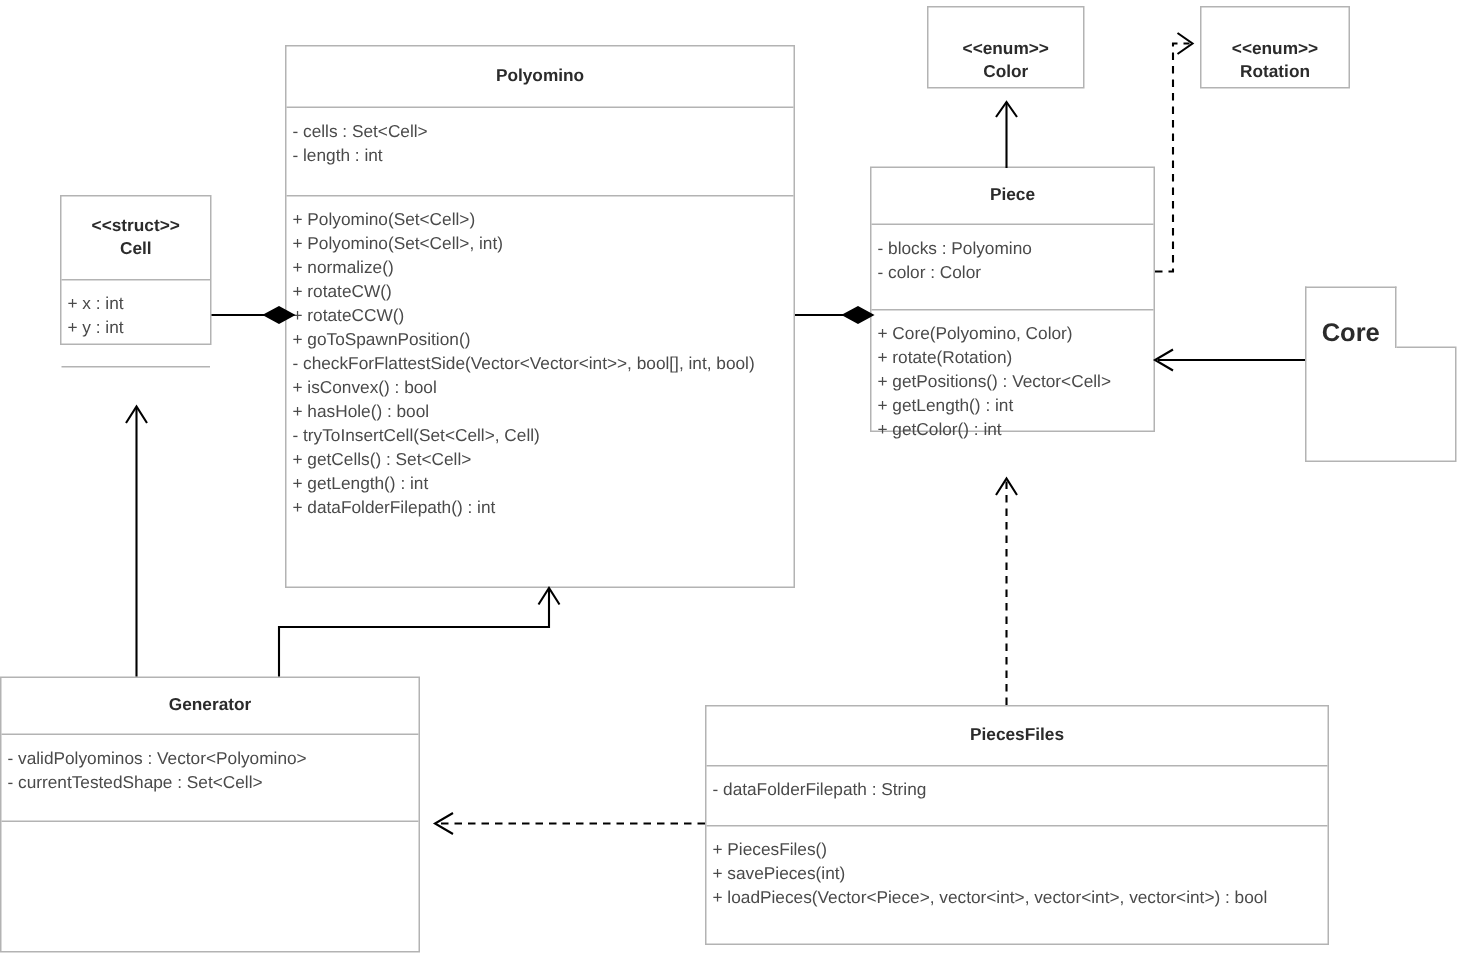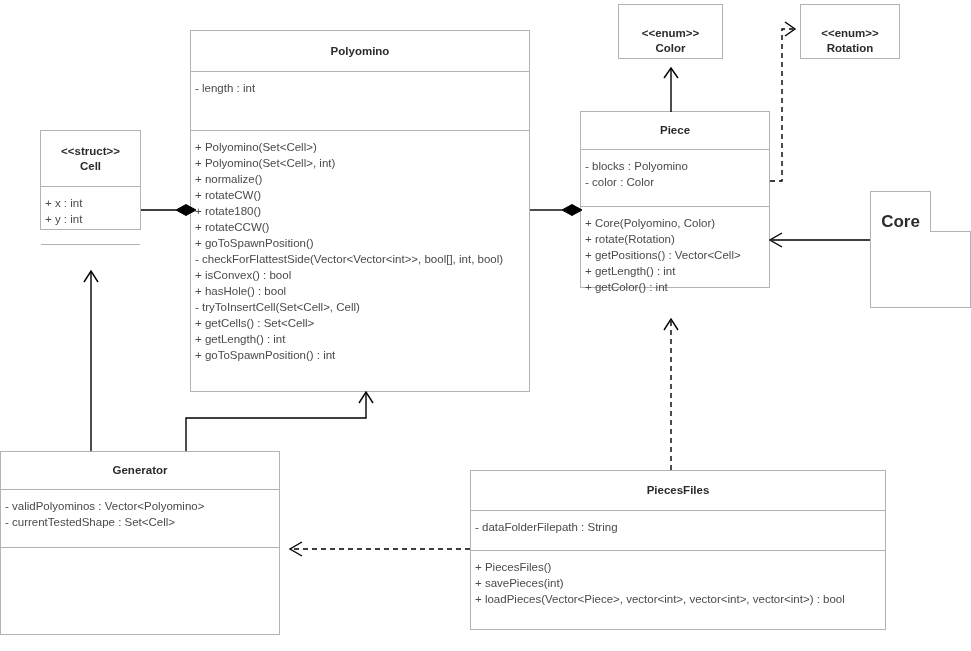--- a/index.html
+++ b/index.html
@@ -170,37 +170,37 @@
       <span class="member">+ y : int</span>
     </div>
     <div class="uml-compartment last" style="height:24px;"></div>
   </div>
 
   <div class="uml-box" style="left:190px; top:30px; width:340px; height:362px;">
     <div class="uml-title" style="height:41px;">
       <span>Polyomino</span>
     </div>
     <div class="uml-compartment" style="height:59px;">
+      <span class="member">- cells : Set&lt;Cell&gt;</span>
       <span class="member">- length : int</span>
     </div>
     <div class="uml-compartment last" style="height:260px;">
       <span class="member">+ Polyomino(Set&lt;Cell&gt;)</span>
       <span class="member">+ Polyomino(Set&lt;Cell&gt;, int)</span>
       <span class="member">+ normalize()</span>
       <span class="member">+ rotateCW()</span>
-      <span class="member">+ rotate180()</span>
       <span class="member">+ rotateCCW()</span>
       <span class="member">+ goToSpawnPosition()</span>
       <span class="member">- checkForFlattestSide(Vector&lt;Vector&lt;int&gt;&gt;, bool[], int, bool)</span>
       <span class="member">+ isConvex() : bool</span>
       <span class="member">+ hasHole() : bool</span>
       <span class="member">- tryToInsertCell(Set&lt;Cell&gt;, Cell)</span>
       <span class="member">+ getCells() : Set&lt;Cell&gt;</span>
       <span class="member">+ getLength() : int</span>
-      <span class="member">+ goToSpawnPosition() : int</span>
+      <span class="member">+ dataFolderFilepath() : int</span>
     </div>
   </div>
 
   <div class="uml-box" style="left:618px; top:4px; width:105px; height:55px;">
     <div class="uml-title no-rule" style="height:53px;">
       <span>&lt;&lt;enum&gt;&gt;</span>
       <span>Color</span>
     </div>
   </div>
 

